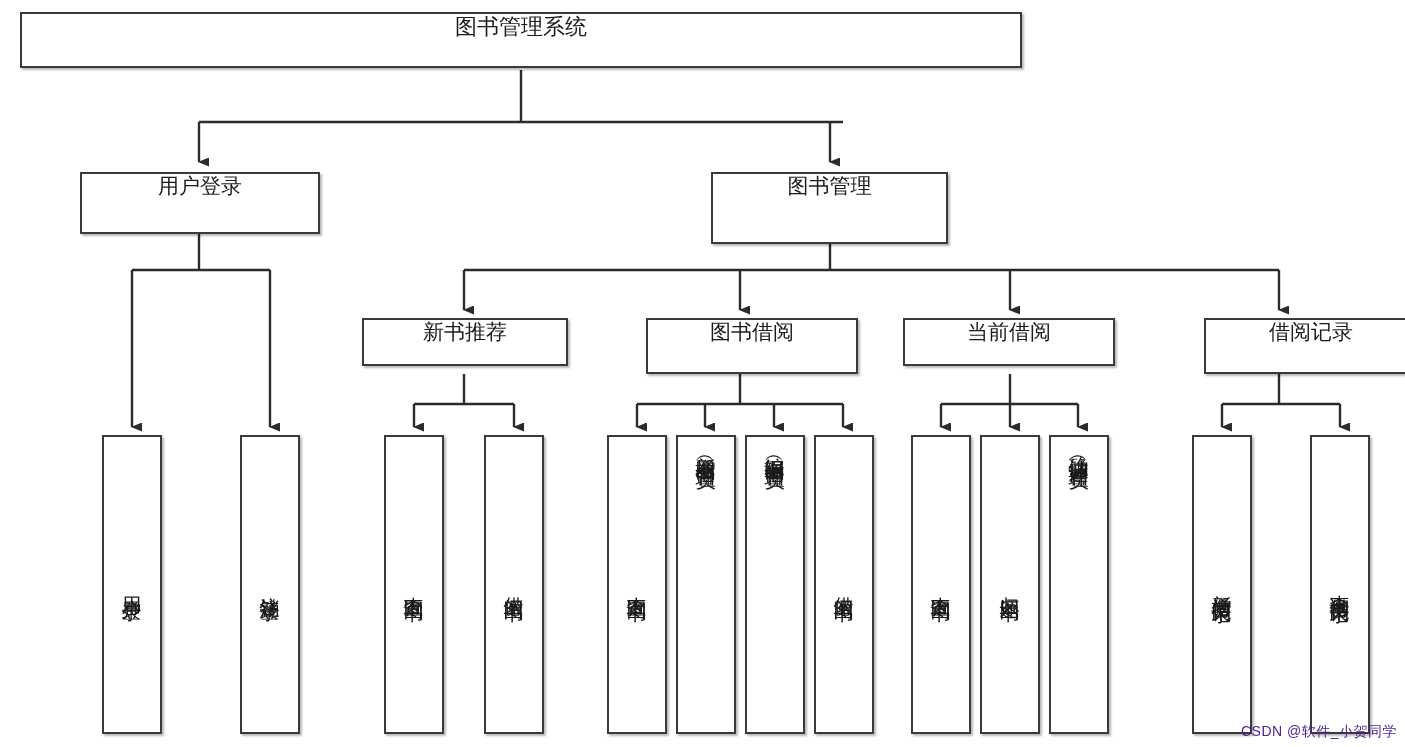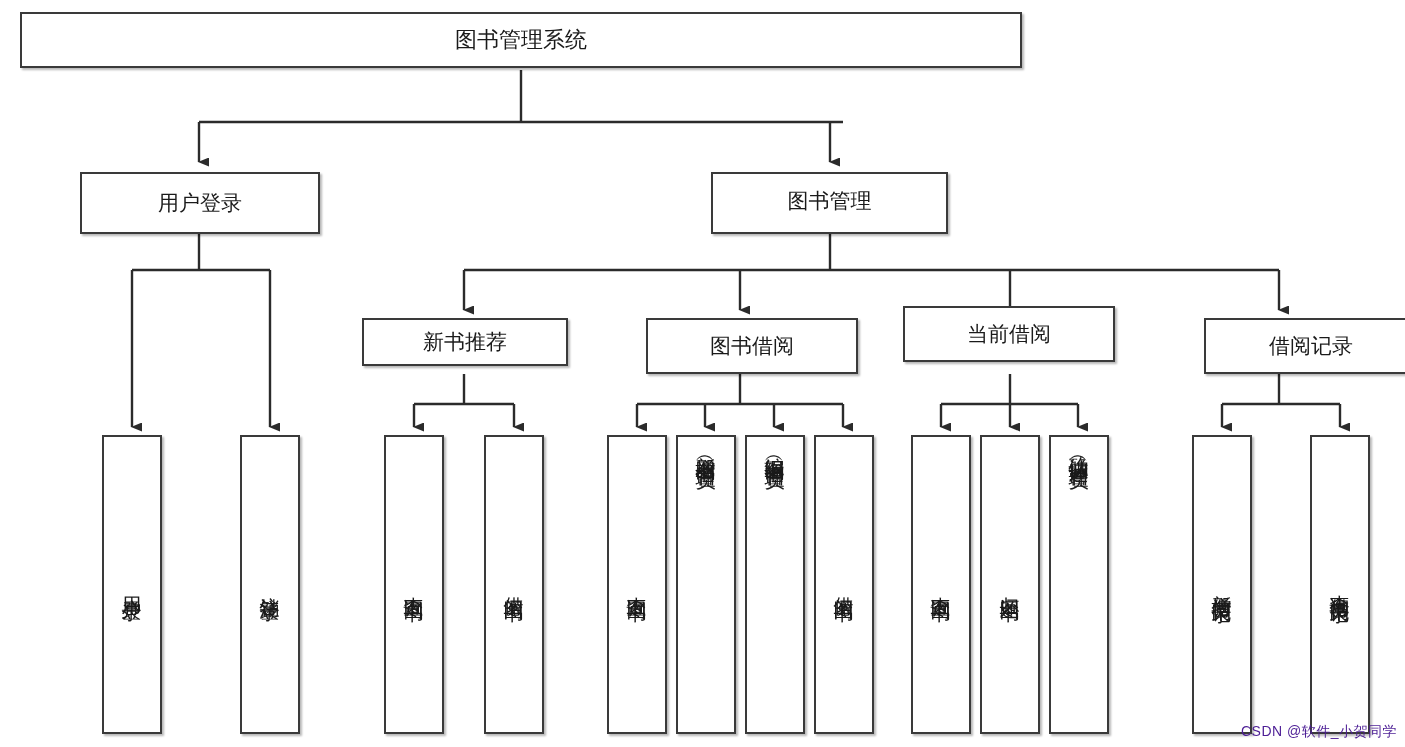--- a/index.html
+++ b/index.html
@@ -28,21 +28,20 @@
     pointer-events: none;
   }
   
   .node {
     position: absolute;
     box-sizing: border-box;
     background: #ffffff;
     border: 2px solid #3a3a3a;
     box-shadow: 2px 2px 2px rgba(0,0,0,0.28);
     display: flex;
-    align-items: center;
     justify-content: center;
     color: #1a1a1a;
   }
   .node .label {
     display: block;
     text-align: center;
     line-height: 1.18;
   }
   
   .node.horiz .label {
@@ -139,33 +138,33 @@
   </svg>
 
   <div class="node horiz root" style="left:20px; top:12px; width:1002px; height:56px;">
     <span class="label">图书管理系统</span>
   </div>
 
   <div class="node horiz" style="left:80px; top:172px; width:240px; height:62px;">
     <span class="label">用户登录</span>
   </div>
 
-  <div class="node horiz" style="left:711px; top:172px; width:237px; height:62px;font-family:Liberation Mono, monospace;">
+  <div class="node horiz" style="left:711px; top:172px; width:237px; height:72px;">
     <span class="label">图书管理</span>
   </div>
 
   <div class="node horiz" style="left:362px; top:318px; width:206px; height:48px;">
     <span class="label">新书推荐</span>
   </div>
 
   <div class="node horiz" style="left:634px; top:318px; width:212px; height:56px;margin-left:12px;">
     <span class="label">图书借阅</span>
   </div>
 
-  <div class="node horiz" style="left:903px; top:306px; width:212px; height:56px;">
+  <div class="node horiz" style="left:903px; top:318px; width:212px; height:48px;">
     <span class="label">当前借阅</span>
   </div>
 
   <div class="node horiz" style="left:1172px; top:318px; width:214px; height:56px;margin-left:32px;">
     <span class="label">借阅记录</span>
   </div>
 
   <div class="node vert center" style="left:102px; top:435px; width:60px; height:299px;">
     <span class="label">用户登录</span>
   </div>

